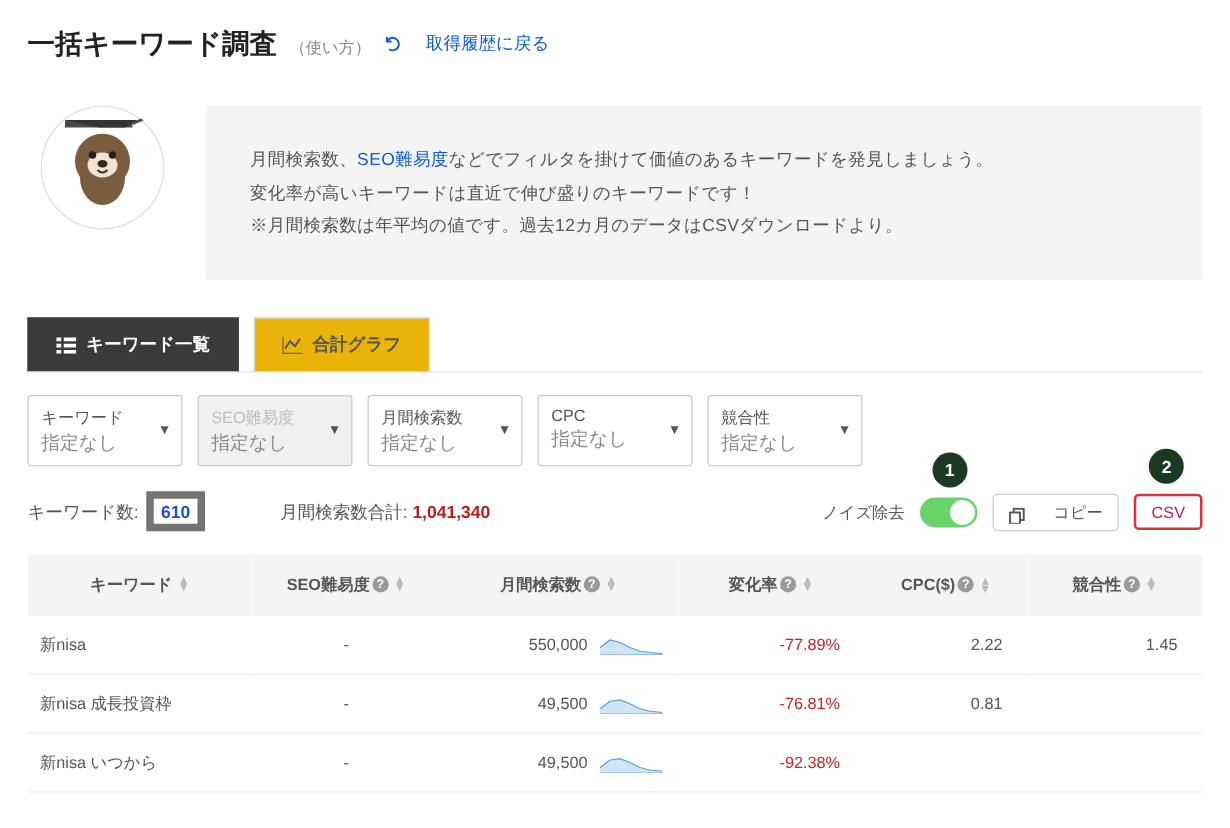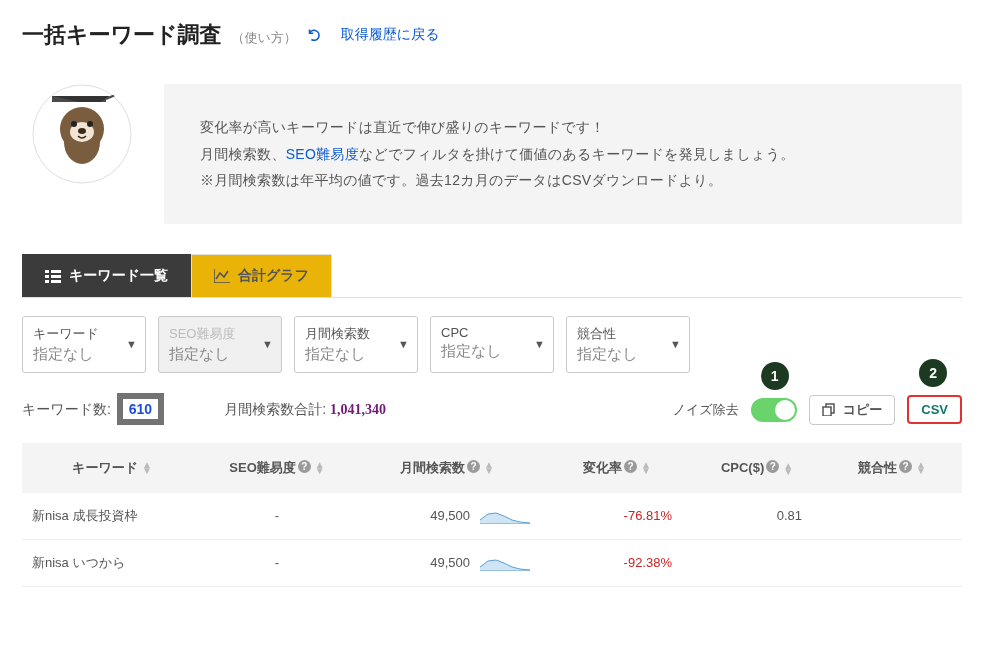--- a/index.html
+++ b/index.html
@@ -15,43 +15,43 @@
   .usage { color: #b4261c; border-bottom: 2px solid #b4261c; padding-bottom: 1px; }
   .usage-rest { color: #999; font-size: 12px; }
   .info-row { margin-top: 34px; display: flex; align-items: flex-start; gap: 22px; }
   .avatar-wrap { width: 120px; text-align: center; }
   .avatar { width: 100px; height: 100px; border-radius: 50%; background: #fff; display: inline-block; }
   .bubble { flex: 1; background: #f4f4f4; padding: 30px 30px 30px 36px; position: relative; border-radius: 2px; }
   .bubble::before { content:""; position:absolute; left:-14px; top:30px; border:14px solid transparent; border-right-color:#f4f4f4; }
   .bubble p { color: #555; line-height: 1.9; font-size: 14px; letter-spacing: .02em; }
   .bubble .link { color: #0d5bd6; }
 
-  .tabs { margin-top: 30px; display: flex; border-bottom: 1px solid #e0e0e0; }
+  .tabs { margin-top: 30px; display: flex; border-bottom: 1px solid #e0e0e0; gap: 12px; }
   .tab { padding: 12px 22px; display: inline-flex; align-items: center; gap: 8px; font-size: 14px; font-weight: 700; border: 1px solid #e0e0e0; border-bottom: none; cursor: pointer; background:#eab308; color:#555; }
   .tab.active { background: #3b3b3b; color: #fff; border-color:#3b3b3b; }
 
   .filters { display: flex; gap: 12px; margin-top: 18px; }
   .filter { width: 124px; border: 1px solid #c9c9c9; border-radius: 3px; padding: 8px 28px 8px 10px; position: relative; cursor: pointer; background:#fff; }
   .filter.gray { background:#f0f0f0; }
   .filter .fname { color:#555; font-size:13px; }
   .filter.gray .fname { color:#bbb; }
   .filter .fvalue { font-size:15px; color:#888; margin-top:2px; }
   .filter .chev { position:absolute; right:8px; top:50%; transform:translateY(-50%); color:#555; font-size:11px; }
 
   .stats-row { display: flex; align-items: center; margin-top: 22px; }
   .kw-count { font-size:14px; color:#555; }
   .kw-count .red { color:#1d4ed8; font-weight:700; border:6px solid #737373; padding:2px 6px; margin-left:2px; }
   .sum { margin-left: 60px; font-size:14px; color:#555; }
-  .sum b { font-weight:700; color:#701a75;font-family:Liberation Serif, serif; }
+  .sum b { font-weight:700; color:#b91c1c; }
   .right-tools { margin-left:auto; display:flex; align-items:center; gap:12px; }
   .noise-label { font-size:13px; color:#555; }
   .toggle { width:46px; height:24px; border-radius:12px; background:#6bd36b; position:relative; cursor:pointer; }
   .toggle::after { content:""; position:absolute; width:20px; height:20px; background:#fff; border-radius:50%; top:2px; right:2px; }
-  .btn { border:1px solid #c9c9c9; border-radius:4px; padding:5px 12px; font-size:13px; display:inline-flex; align-items:center; gap:8px; cursor:pointer; background:#fff; color:#555;font-weight:bold; }
-  .csv-btn { border:2px solid #d33; color:#0f766e; }
+  .btn { border:1px solid #c9c9c9; border-radius:4px; padding:5px 12px; font-size:13px; display:inline-flex; align-items:flex-end; gap:23px; cursor:pointer; background:#fff; color:#555; }
+  .csv-btn { border:2px solid #d33; color:#be185d; }
   .pill { position:absolute; width:28px; height:28px; border-radius:50%; background:#1b3a21; color:#fff; font-weight:700; display:flex; align-items:center; justify-content:center; font-size:14px; }
   .toggle-wrap, .csv-wrap { position:relative; }
   .toggle-wrap .pill { top:-36px; left:10px; }
   .csv-wrap .pill { top:-36px; left:12px; }
 
   table { width:100%; border-collapse:collapse; margin-top:18px; font-size:13px; }
   thead { background:#f4f4f4; }
   th { text-align:center; color:#555; font-weight:700; padding:16px 8px; position:relative; }
   th .sort { color:#bbb; font-size:10px; margin-left:4px; display:inline-block; line-height:.6; vertical-align:middle; }
   th .q { display:inline-block; width:13px; height:13px; border-radius:50%; background:#9a9a9a; color:#fff; font-size:10px; line-height:13px; text-align:center; vertical-align:2px; margin-left:2px; }
@@ -89,24 +89,24 @@
         <circle cx="50" cy="45" r="22" fill="#7a5c3e"></circle>
         <ellipse cx="50" cy="58" rx="18" ry="22" fill="#7a5c3e"></ellipse>
         <ellipse cx="50" cy="48" rx="12" ry="10" fill="#f1e4d2"></ellipse>
         <circle cx="42" cy="40" r="3" fill="#222"></circle>
         <circle cx="58" cy="40" r="3" fill="#222"></circle>
         <ellipse cx="50" cy="47" rx="4" ry="3" fill="#3a2a1a"></ellipse>
         <path d="M46 52 Q50 56 54 52" stroke="#3a2a1a" stroke-width="1.5" fill="none"></path>
       </svg>
     </div>
     <div class="bubble">
-      <p>変化率が高いキーワードは直近で伸び盛りのキーワードです！</p>
       <p>
         <span>月間検索数、</span><span class="link">SEO難易度</span><span>などでフィルタを掛けて価値のあるキーワードを発見しましょう。</span>
       </p>
+      <p>変化率が高いキーワードは直近で伸び盛りのキーワードです！</p>
       <p>※月間検索数は年平均の値です。過去12カ月のデータはCSVダウンロードより。</p>
     </div>
   </div>
 
   <div class="tabs">
     <div class="tab active">
       <svg width="16" height="14" fill="#fff">
           <rect x="0" y="1" width="4" height="3"></rect>
           <rect x="6" y="1" width="10" height="3"></rect>
           <rect x="0" y="6" width="4" height="3"></rect>
@@ -191,20 +191,30 @@
         <th style="width:180px"><span>キーワード</span><span class="sort">▲<br>▼</span></th>
         <th style="width:150px"><span>SEO難易度</span><span class="q">?</span><span class="sort">▲<br>▼</span></th>
         <th style="width:190px"><span>月間検索数</span><span class="q">?</span><span class="sort">▲<br>▼</span></th>
         <th style="width:150px"><span>変化率</span><span class="q">?</span><span class="sort">▲<br>▼</span></th>
         <th style="width:130px"><span>CPC($)</span><span class="q">?</span><span class="sort">▲<br>▼</span></th>
         <th><span>競合性</span><span class="q">?</span><span class="sort">▲<br>▼</span></th>
       </tr>
     </thead>
     <tbody>
       <tr>
+        <td>新nisa</td>
+        <td class="center">-</td>
+        <td class="vol"><span>550,000</span><svg class="spark" viewBox="0 0 50 16">
+              <polyline fill="#cfe4f5" stroke="#5a9fd4" stroke-width="1" points="0,10 8,4 16,6 24,10 32,13 40,14 50,15 50,16 0,16"></polyline>
+            </svg></td>
+        <td class="right"><span class="neg">-77.89%</span></td>
+        <td class="right">2.22</td>
+        <td class="right">1.45</td>
+      </tr>
+      <tr>
         <td>新nisa 成長投資枠</td>
         <td class="center">-</td>
         <td class="vol"><span>49,500</span><svg class="spark" viewBox="0 0 50 16">
               <polyline fill="#cfe4f5" stroke="#5a9fd4" stroke-width="1" points="0,12 8,6 16,5 24,8 32,12 40,14 50,15 50,16 0,16"></polyline>
             </svg></td>
         <td class="right"><span class="neg">-76.81%</span></td>
         <td class="right">0.81</td>
         <td class="right"></td>
       </tr>
       <tr>

